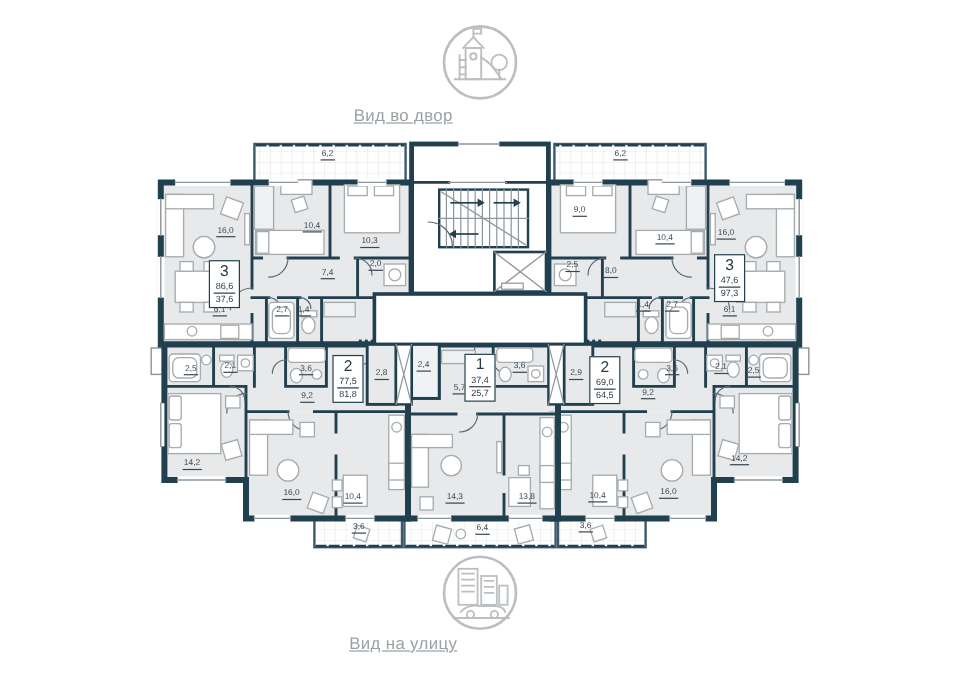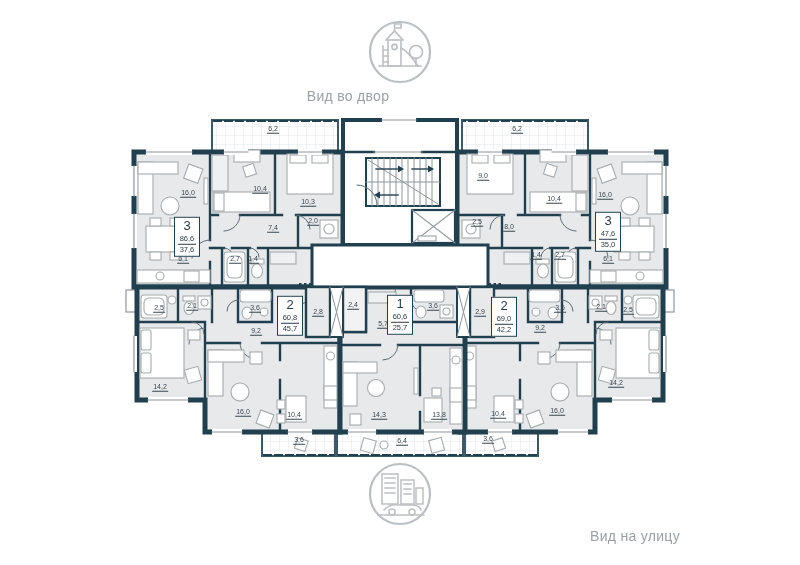--- a/index.html
+++ b/index.html
@@ -21,25 +21,25 @@
   }
   .apt-box{
     position:absolute;transform:translate(-50%,-50%);
     background:#fff;border:1px solid var(--wall);
     color:#2c3a44;text-align:center;padding:1px 3px 2px;min-width:18px;
   }
   .apt-num{font-size:13px;line-height:1.15;}
   .apt-area{font-size:7.5px;line-height:1.3;}
   .apt-area.first{border-bottom:1px solid #2c3a44;}
   .caption{
-    position:absolute;left:16px;width:664px;text-align:center;
-    color:var(--muted);font-size:14px;letter-spacing:.3px;
+    position:absolute;left:4px;width:664px;text-align:center;
+    color:var(--muted);font-size:14px;letter-spacing:.3px;text-decoration:underline;
   }
   .caption.top{top:88px;}
-  .caption.bottom{top:528px;text-align:right;}
+  .caption.bottom{top:528px;}
 </style>
 </head>
 <body>
 
 <div class="stage">
 
 <svg width="800" height="565" viewBox="0 0 800 565" stroke-linecap="square">
   <defs>
     <pattern id="tile" width="9" height="9" patternUnits="userSpaceOnUse">
       <path d="M9 0H0V9" fill="none" stroke="#e3e6e8" stroke-width="1"></path>
@@ -368,35 +368,35 @@
       <span class="room-label" style="left: 557px; top: 412px;">16,0</span>
       <span class="room-label" style="left: 488px; top: 440px;">3,6</span>
       <div class="apt-box" style="left: 187px; top: 237px;">
         <div class="apt-num">3</div>
         <div class="apt-area first">86,6</div>
         <div class="apt-area">37,6</div>
       </div>
       <div class="apt-box" style="left: 608px; top: 232px;">
         <div class="apt-num">3</div>
         <div class="apt-area first">47,6</div>
-        <div class="apt-area">35,0</div>
+        <div class="apt-area">97,3</div>
       </div>
       <div class="apt-box" style="left: 290px; top: 316px;">
         <div class="apt-num">2</div>
-        <div class="apt-area first">60,8</div>
-        <div class="apt-area">45,7</div>
+        <div class="apt-area first">77,5</div>
+        <div class="apt-area">81,8</div>
       </div>
       <div class="apt-box" style="left: 400px; top: 315px;">
         <div class="apt-num">1</div>
-        <div class="apt-area first">60,6</div>
+        <div class="apt-area first">37,4</div>
         <div class="apt-area">25,7</div>
       </div>
       <div class="apt-box" style="left: 504px; top: 317px;">
         <div class="apt-num">2</div>
         <div class="apt-area first">69,0</div>
-        <div class="apt-area">42,2</div>
+        <div class="apt-area">64,5</div>
       </div>
     </div>
 
 <div class="caption top">Вид во двор</div>
 <div class="caption bottom">Вид на улицу</div>
 
 </div>
 
 </body></html>

